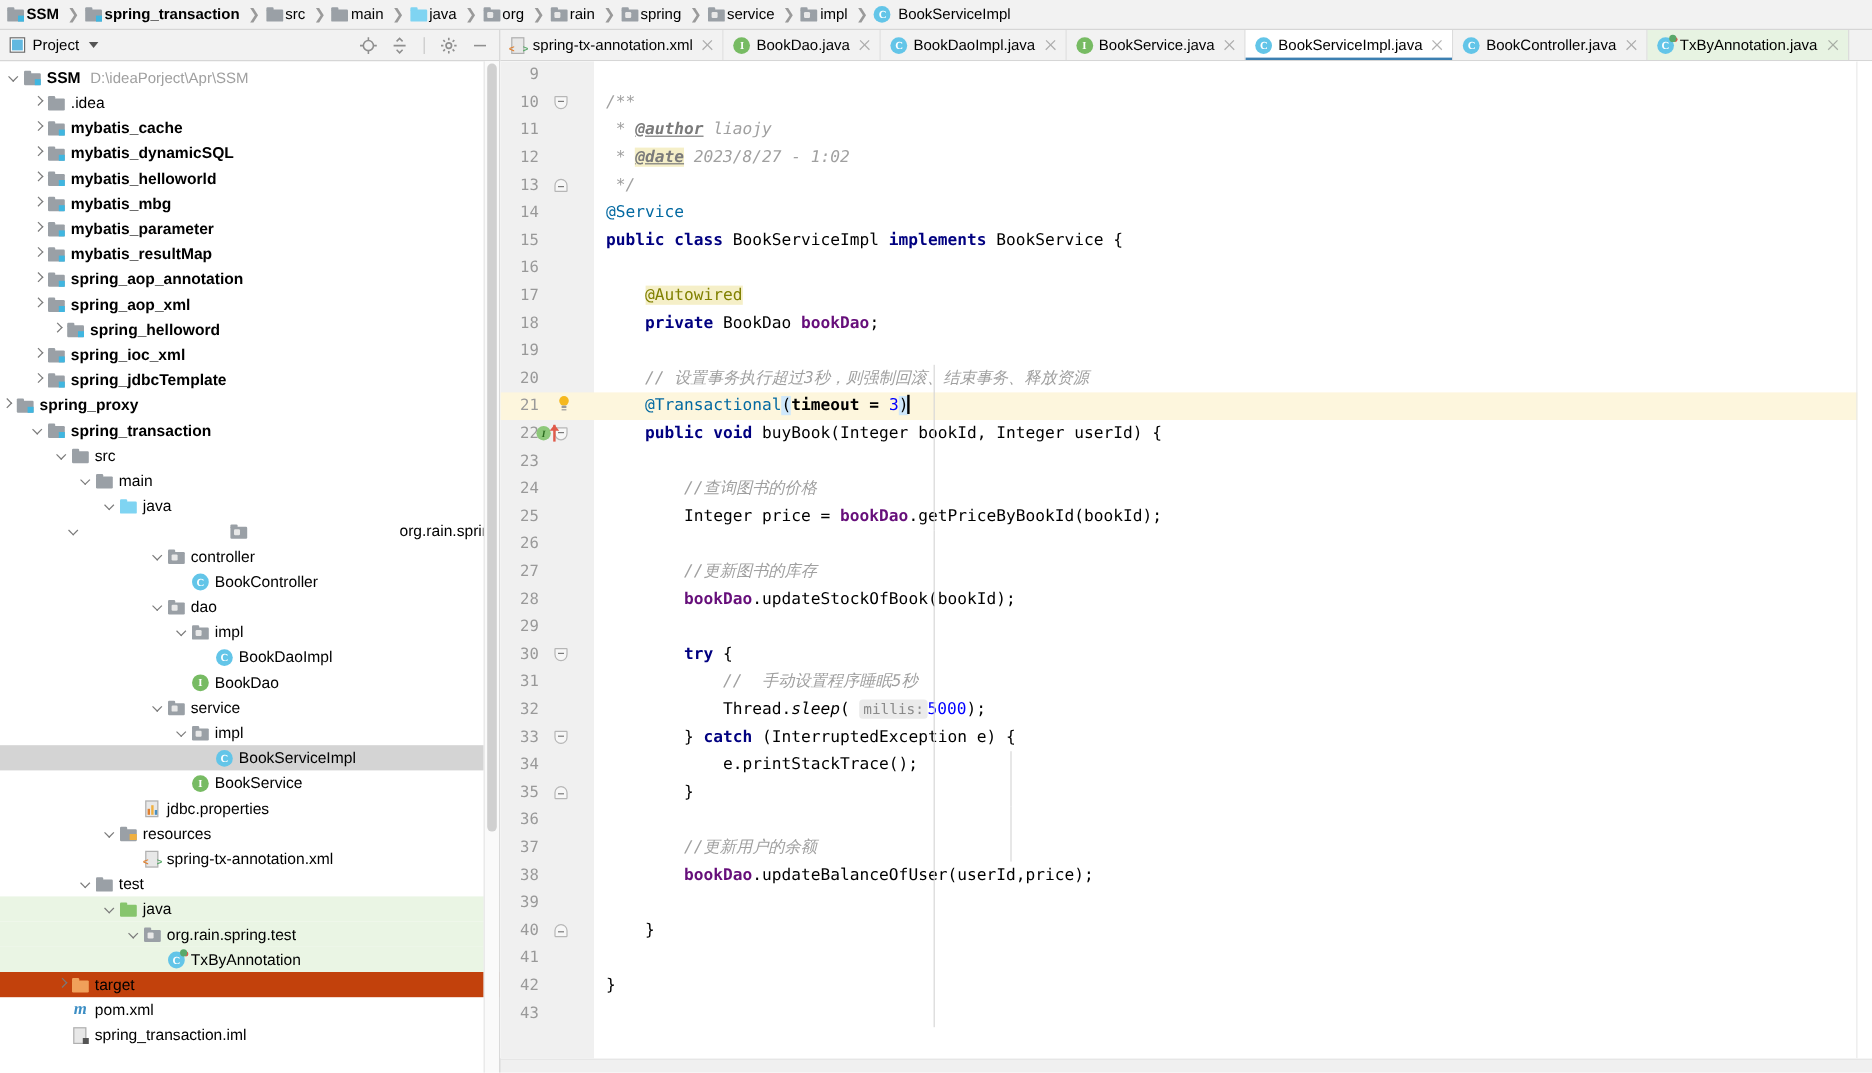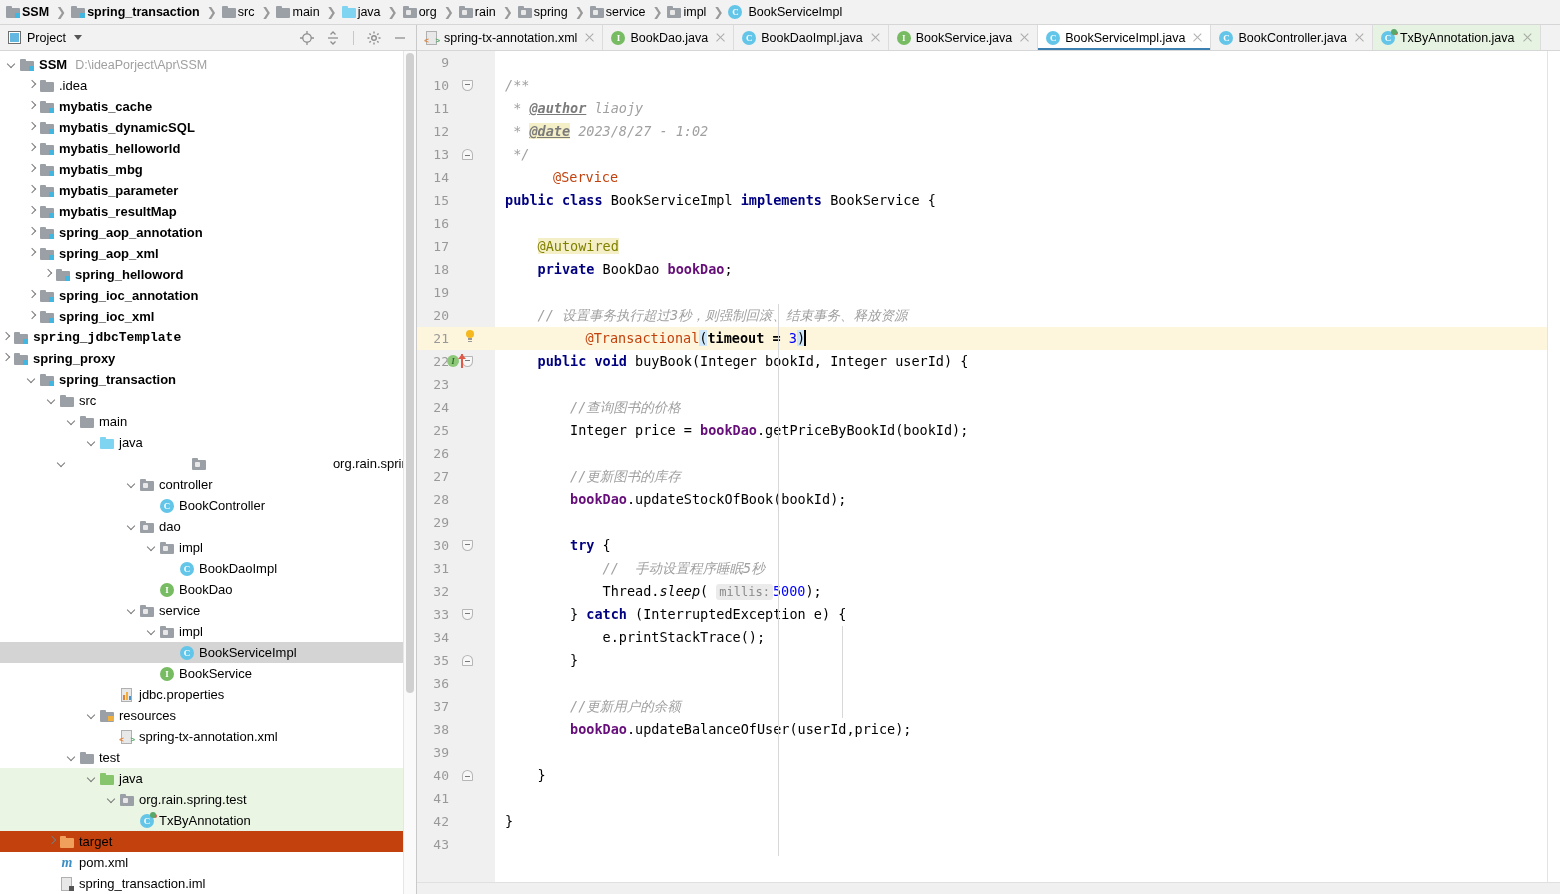--- a/index.html
+++ b/index.html
@@ -243,21 +243,21 @@
     background: #ffffff;
   }
   .cline { height: 23px; line-height: 23px; white-space: pre; padding-left: 10px; }
   .cline.cur { background: #fdf6dd; }
   .indentguide {
     position:absolute; width:1px; background:#d8d8d8;
   }
 
   
   .kw   { color: #000080; font-weight: bold; }
-  .ann  { color: #c2410c; margin-left: 48px; }
+  .ann  { color: #0369a1; }
   .annhl{ color: #808000; background: #f5efc8; }
   .cmt  { color: #a0a0a0; font-style: italic; }
   .jdoc { color: #a0a0a0; font-style: italic; }
   .jtag { color: #7a7a7a; font-weight: bold; font-style: italic; text-decoration: underline; }
   .jtaghl { color: #7a7a7a; font-weight: bold; font-style: italic; text-decoration: underline; background:#f5efc8; }
   .fld  { color: #660e7a; font-weight: bold; }
   .num  { color: #0000ff; }
   .sttc { font-style: italic; }
   .bracehl { background: #cfe8fb; }
   .param-ident { color:#000; font-weight:bold; }
@@ -494,31 +494,23 @@
               <i class="fbody"></i>
             </span>
             <span class="lbl b">spring_helloword</span>
           </div>
           <div class="row" style="padding-left: 26px;">
             <span class="twisty r"></span>
             <span class="ic ic-folder mod">
               <i class="ftab"></i>
               <i class="fbody"></i>
             </span>
-            <span class="lbl b">spring_ioc_annotation</span>
-          </div>
-          <div class="row" style="padding-left: 26px;">
-            <span class="twisty r"></span>
-            <span class="ic ic-folder mod">
-              <i class="ftab"></i>
-              <i class="fbody"></i>
-            </span>
             <span class="lbl b">spring_ioc_xml</span>
           </div>
-          <div class="row" style=" font-family: Liberation Mono, monospace;">
+          <div class="row" style="padding-left: 26px;">
             <span class="twisty r"></span>
             <span class="ic ic-folder mod">
               <i class="ftab"></i>
               <i class="fbody"></i>
             </span>
             <span class="lbl b">spring_jdbcTemplate</span>
           </div>
           <div class="row" style="">
             <span class="twisty r"></span>
             <span class="ic ic-folder mod">

